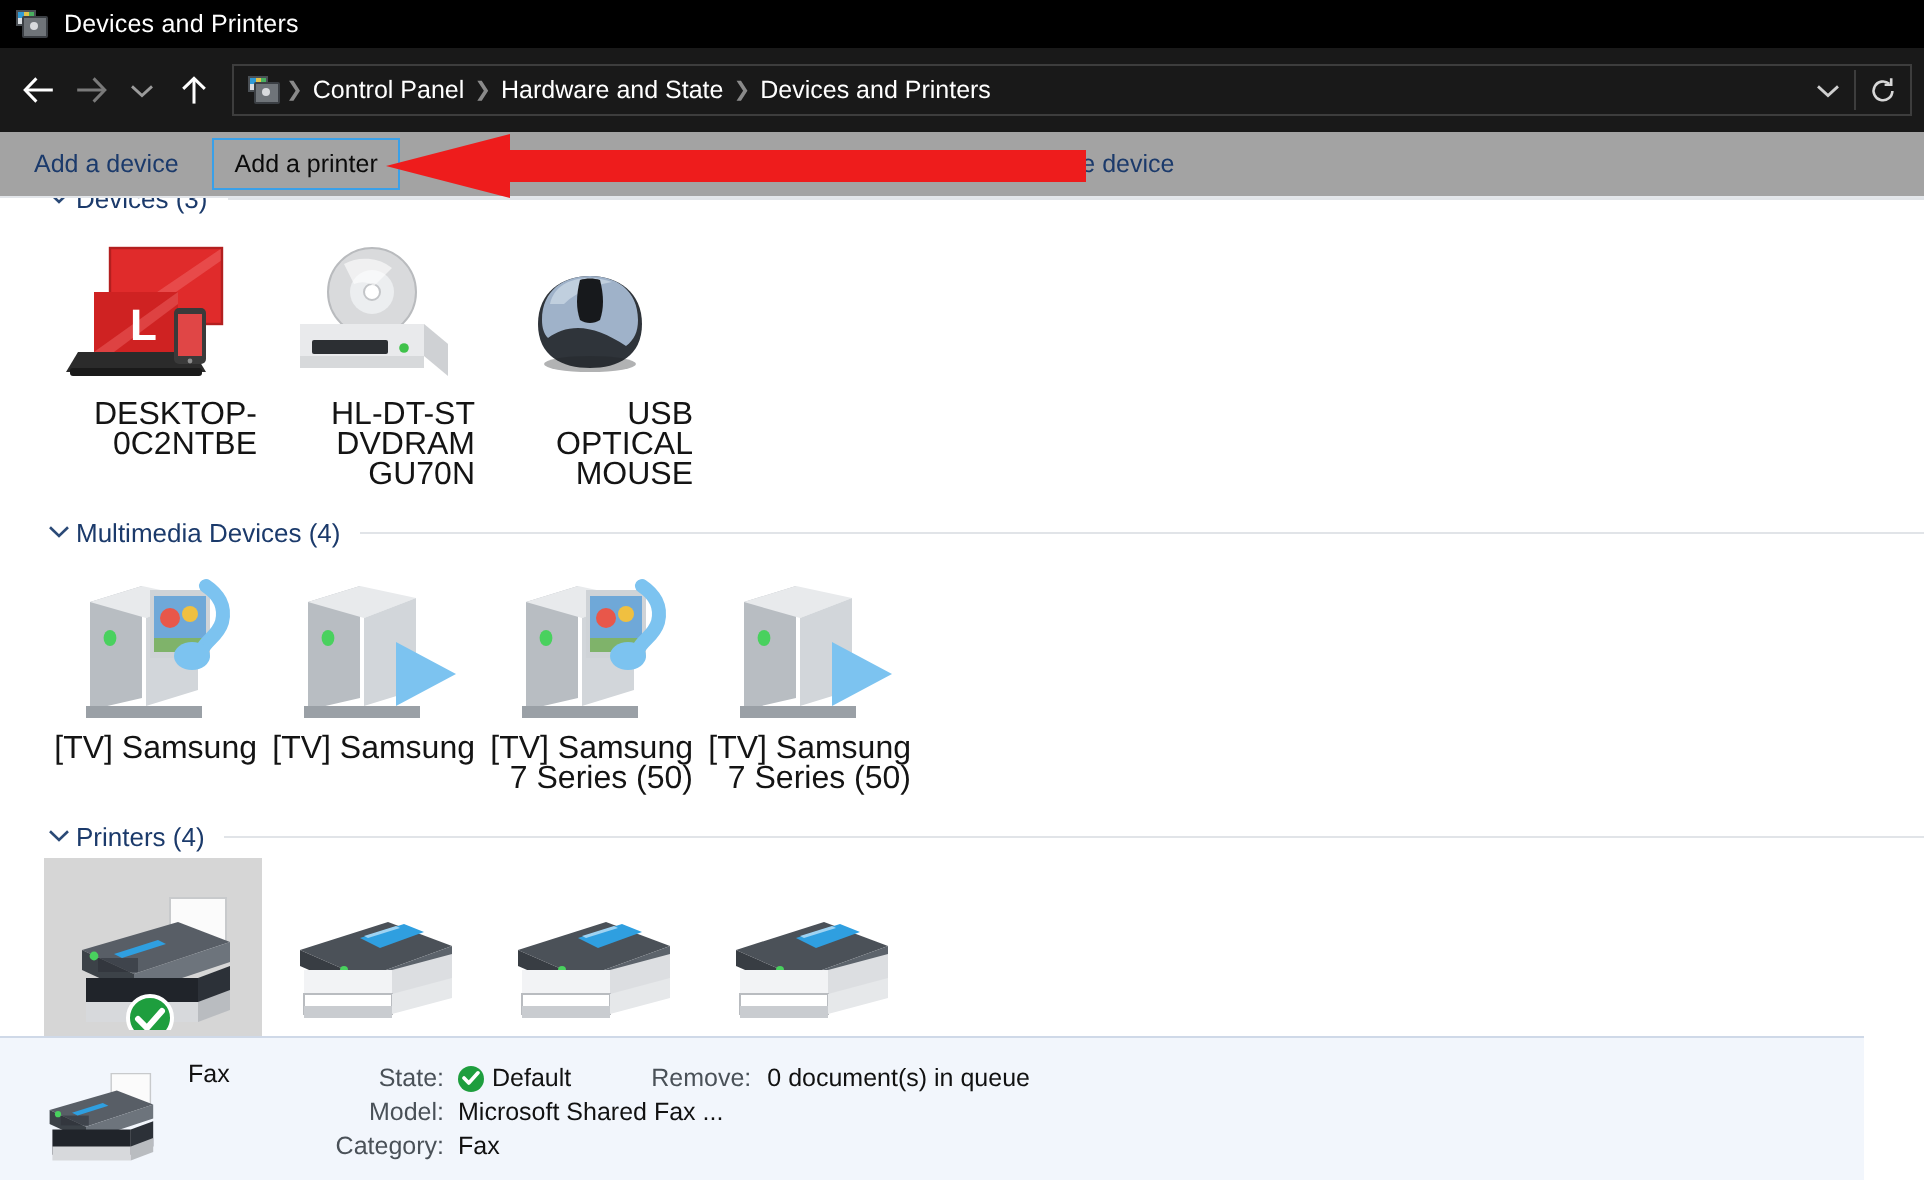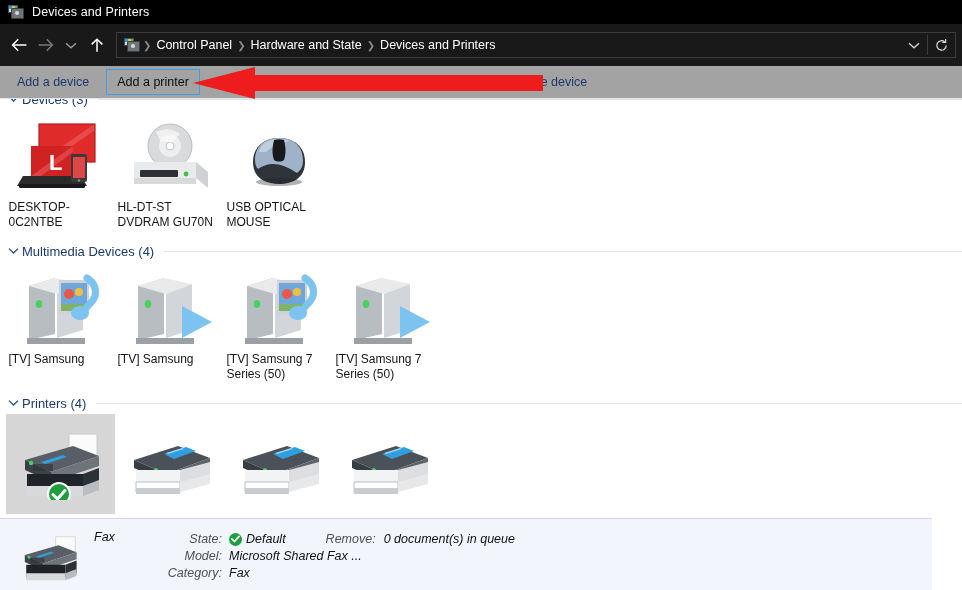--- a/index.html
+++ b/index.html
@@ -75,21 +75,21 @@
     font-size:12.5px;color:#1b3a6b;padding:5px 10px;margin-left:6px;
     white-space:nowrap;border:1px solid transparent;box-sizing:border-box;
   }
   .cmd.focus{border:1px solid #3aa0e8;color:#0b0b0b;}
 
   
   .content{
     position:absolute;left:0;top:88px;width:962px;height:430px;
     background:#ffffff;overflow:hidden;
   }
-  .group{padding:0 0 0 0;}
+  .group{padding:0 0 0 16px;}
   .ghead{display:flex;align-items:center;height:22px;padding-left:6px;}
   .chev{
     width:14px;height:14px;flex:none;color:#2b4a77;display:flex;
     align-items:center;justify-content:center;
   }
   .gtitle{
     font-size:13px;color:#1b3a6b;white-space:nowrap;margin-left:2px;
   }
   .gline{flex:1;height:1px;background:#e1e4e8;margin-left:10px;margin-right:0;}
 
@@ -98,29 +98,29 @@
     width:109px;display:flex;flex-direction:column;align-items:center;
     padding-top:6px;padding-bottom:2px;box-sizing:border-box;
     position:relative;
   }
   .tile.sel{background:#d6d6d6;}
   .tile .glyph{
     height:80px;width:100px;display:flex;align-items:flex-end;justify-content:center;
     position:relative;
   }
   .tile .tlabel{
-    font-size:12px;color:#141414;text-align:left;line-height:15px;
+    font-size:16px;color:#141414;text-align:right;line-height:15px;
     margin-top:4px;width:104px;
   }
 
   
   .statusbar{
     position:absolute;left:0;bottom:0;width:932px;height:72px;
     background:#f2f6fc;border-top:1px solid #cfd9e8;box-sizing:border-box;
-    display:flex;align-items:center;padding-left:14px;font-style:italic;
+    display:flex;align-items:center;padding-left:14px;
   }
   .sb-icon{width:72px;height:56px;flex:none;position:relative;}
   .sb-fields{display:flex;margin-left:8px;}
   .sb-name{
     font-size:12.5px;color:#111;width:66px;padding-top:1px;
   }
   .sb-col{display:flex;flex-direction:column;}
   .sb-row{display:flex;align-items:flex-end;height:17px;}
   .sb-key{
     font-size:12.5px;color:#4a5158;text-align:right;width:62px;margin-right:7px;

